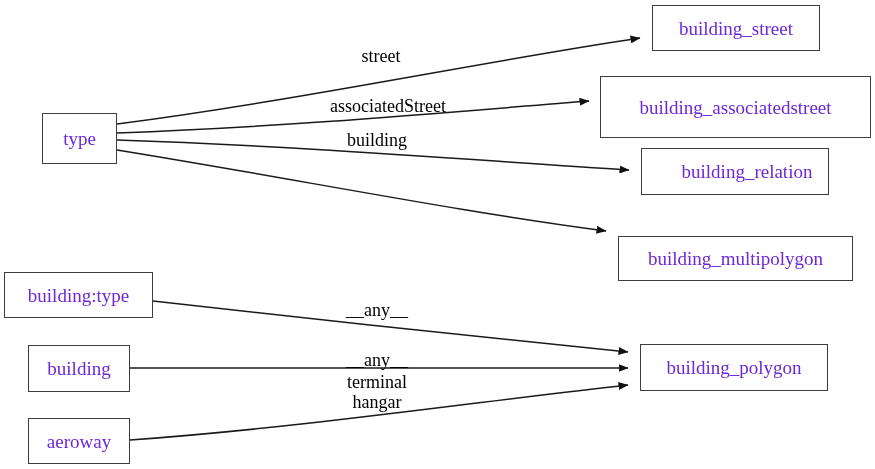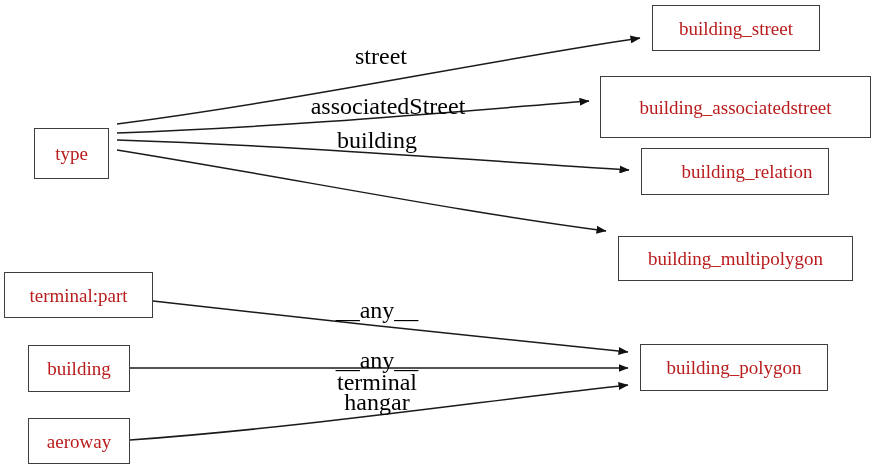--- a/index.html
+++ b/index.html
@@ -23,29 +23,29 @@
     height: 469px;
   }
   .node {
     position: absolute;
     box-sizing: border-box;
     background: #ffffff;
     border: 1.4px solid #3d3d3d;
     display: flex;
     align-items: center;
     justify-content: center;
-    color: #b91c1c;
+    color: #6d28d9;
     font-size: 19px;
     line-height: 1;
     white-space: nowrap;
   }
   .edge-label {
     position: absolute;
     color: #000000;
-    font-size: 24px;
+    font-size: 18px;
     line-height: 1;
     white-space: nowrap;
     background: transparent;
     text-align: center;
   }
 </style>
 </head>
 <body>
 
 <div id="diagram-root">
@@ -65,42 +65,42 @@
 
     <path d="M117,150 C 290,178 460,212 606,231" fill="none" stroke="#1a1a1a" stroke-width="1.5" marker-end="url(#arrowhead)"></path>
 
     <path d="M153,301 C 300,318 490,338 628,352" fill="none" stroke="#1a1a1a" stroke-width="1.5" marker-end="url(#arrowhead)"></path>
 
     <path d="M130,368 L 628,368" fill="none" stroke="#1a1a1a" stroke-width="1.5" marker-end="url(#arrowhead)"></path>
 
     <path d="M130,440 C 300,428 490,400 628,385" fill="none" stroke="#1a1a1a" stroke-width="1.5" marker-end="url(#arrowhead)"></path>
   </svg>
 
-  <div class="node" style="left:34px; top:113px; width:75px; height:51px;margin-top:15px;">
+  <div class="node" style="left:42px; top:113px; width:75px; height:51px;">
     <span>type</span>
   </div>
 
   <div class="node" style="left:652px; top:5px; width:168px; height:46px;">
     <span>building_street</span>
   </div>
 
   <div class="node" style="left:600px; top:76px; width:271px; height:62px;">
     <span>building_associatedstreet</span>
   </div>
 
   <div class="node" style="left:641px; top:148px; width:188px; height:47px;padding-left:24px;">
     <span>building_relation</span>
   </div>
 
   <div class="node" style="left:618px; top:236px; width:235px; height:45px;">
     <span>building_multipolygon</span>
   </div>
 
   <div class="node" style="left:4px; top:272px; width:149px; height:46px;">
-    <span>terminal:part</span>
+    <span>building:type</span>
   </div>
 
   <div class="node" style="left:28px; top:345px; width:102px; height:47px;">
     <span>building</span>
   </div>
 
   <div class="node" style="left:28px; top:418px; width:102px; height:46px;">
     <span>aeroway</span>
   </div>
 

